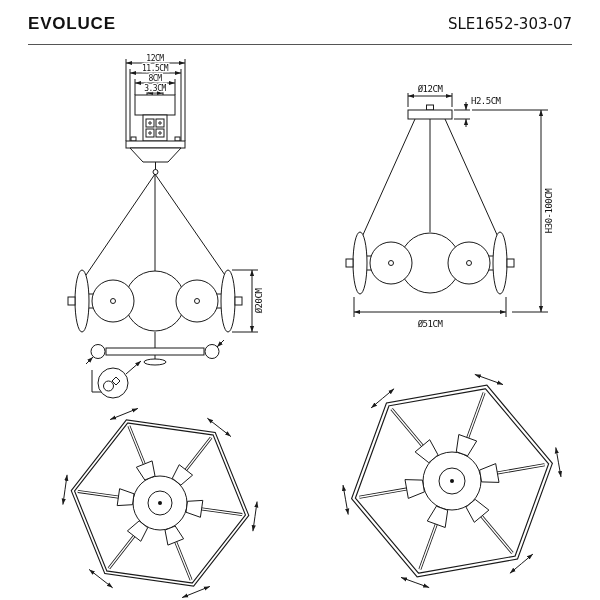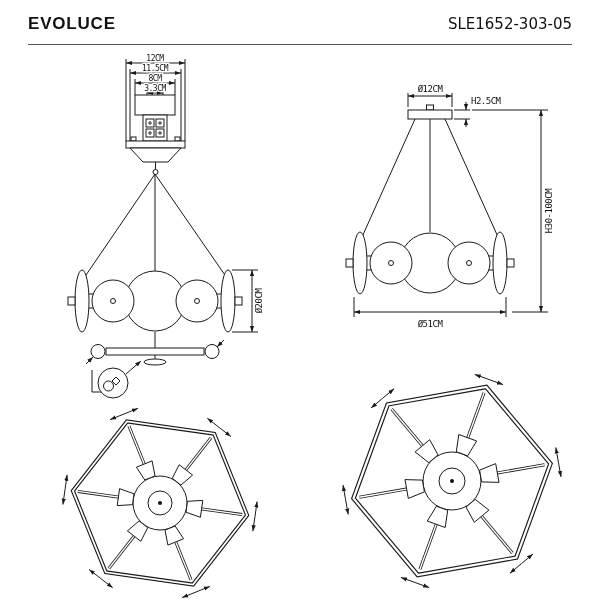--- a/index.html
+++ b/index.html
@@ -13,21 +13,21 @@
   .dim{font-family:"DejaVu Sans Mono",monospace;font-size:9px;fill:#111;stroke:#fff;stroke-width:2.5px;paint-order:stroke;letter-spacing:-.5px}
   .sm{font-size:8px}
   .wl{stroke:#fff}
 </style>
 </head>
 <body>
 
 <div class="page">
   <div class="hdr">
     <div class="brand">EVOLUCE</div>
-    <div class="model">SLE1652-303-05</div>
+    <div class="model">SLE1652-303-07</div>
   </div>
   <div class="rule"></div>
 
   <svg class="dwg" width="600" height="600" viewBox="0 0 600 600">
     <defs>
       <marker id="arw" viewBox="0 0 10 10" refX="10" refY="5" markerWidth="6" markerHeight="6" orient="auto">
         <path d="M0,1.5 L10,5 L0,8.5 Z" fill="#1a1a1a"></path>
       </marker>
     </defs>
 

